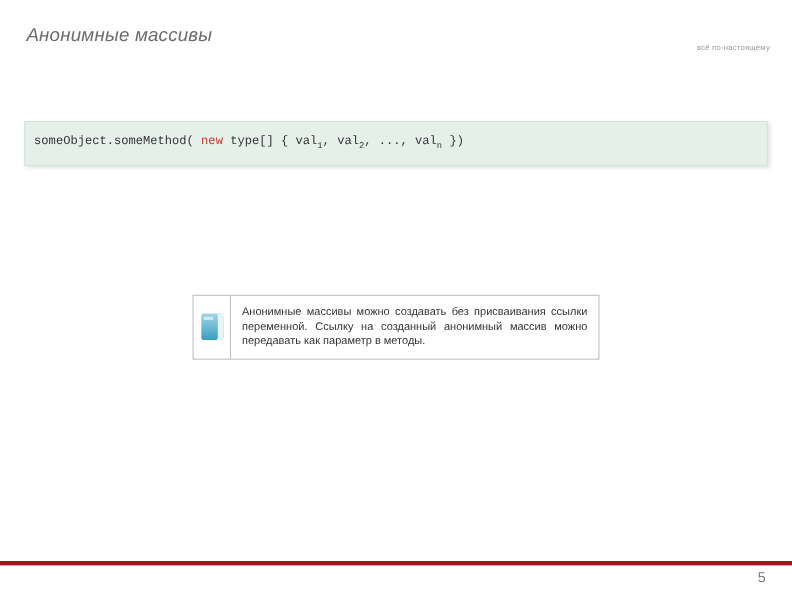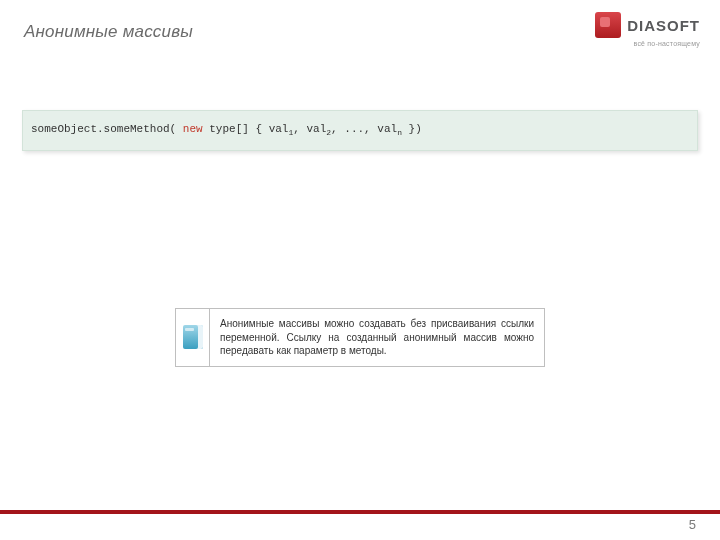--- a/index.html
+++ b/index.html
@@ -13,41 +13,37 @@
   .logo-mark::after { content: ""; position: absolute; left: 5px; top: 5px; width: 10px; height: 10px; background: #e87075; border-radius: 2px; }
   .logo-text { font-weight: 700; font-size: 15px; letter-spacing: 1px; color: #58595b; }
   .logo-sub  { position: absolute; right: 20px; top: 40px; font-size: 7px; color: #9a9a9a; letter-spacing: 0.2px; }
 
   
   .codeblock { position: absolute; left: 22px; right: 22px; top: 110px; background: #e6f0ea; border: 1px solid #d3e3d9; box-shadow: 2px 2px 4px rgba(0,0,0,0.12); padding: 10px 8px; font-family: "Courier New", monospace; font-size: 11px; color: #333; line-height: 1.6; white-space: pre; overflow: hidden; }
   .kw-new { color: #c1392b; }
   sub { font-size: 8px; vertical-align: sub; }
 
   
-  .note { position: absolute; left: 175px; top: 268px; width: 370px; border: 1px solid #bfbfbf; display: flex; align-items: stretch; margin-top: 40px; }
+  .note { position: absolute; left: 175px; top: 268px; width: 370px; border: 1px solid #bfbfbf; display: flex; align-items: stretch; }
   .note-icon-cell { width: 34px; border-right: 1px solid #bfbfbf; display: flex; align-items: center; justify-content: center; padding: 6px 0; }
   .book { width: 20px; height: 24px; background: linear-gradient(180deg,#9fd6e8,#3a9fc0); border-radius: 2px; position: relative; box-shadow: inset -5px 0 0 #e8f4f9; }
   .book::before { content: ""; position: absolute; left: 2px; top: 3px; width: 9px; height: 3px; background: rgba(255,255,255,0.6); border-radius: 1px; }
   .note-text { flex: 1; padding: 8px 10px; font-size: 10px; line-height: 1.35; color: #333; text-align: justify; }
 
   
   .footer-bar { position: absolute; left: 0; right: 0; bottom: 26px; height: 4px; background: #a3151a; }
   .pagenum { position: absolute; right: 24px; bottom: 8px; font-size: 13px; color: #7a7a7a; }
 </style>
 </head>
 <body>
 
 <div class="slide">
 
   <div class="title">Анонимные массивы</div>
 
-  <div class="logo">
-    <div class="logo-mark"></div>
-    <div class="logo-text">DIASOFT</div>
-  </div>
   <div class="logo-sub">всё по-настоящему</div>
 
   <div class="codeblock"><span>someObject.someMethod( </span><span class="kw-new">new</span><span> type[] { val</span><sub>1</sub><span>, val</span><sub>2</sub><span>, ..., val</span><sub>n</sub><span> })</span></div>
 
   <div class="note">
     <div class="note-icon-cell">
       <div class="book"></div>
     </div>
     <div class="note-text">Анонимные массивы можно создавать без присваивания ссылки переменной. Ссылку на созданный анонимный массив можно передавать как параметр в методы.</div>
   </div>

